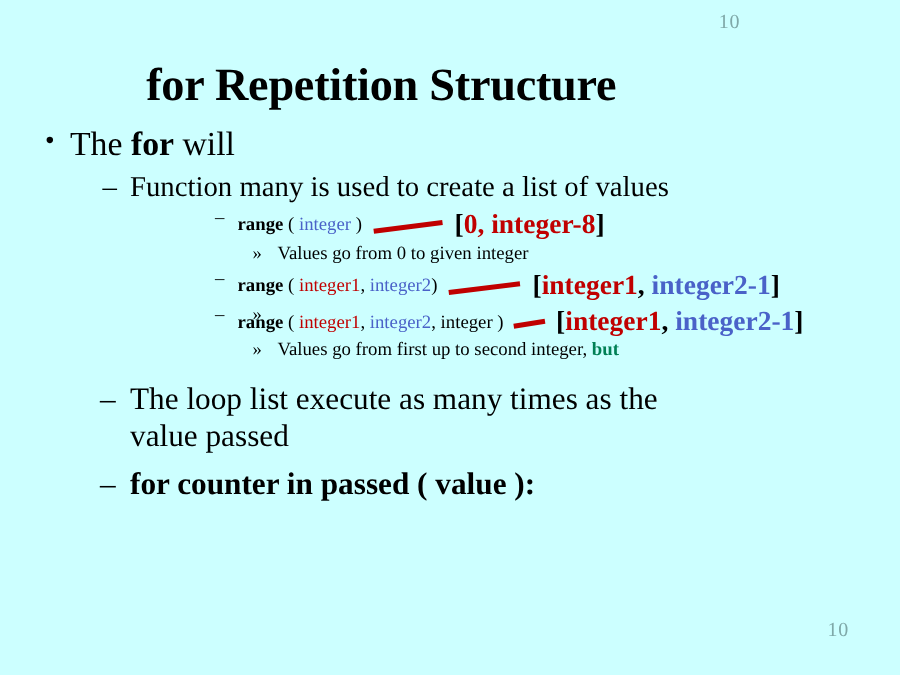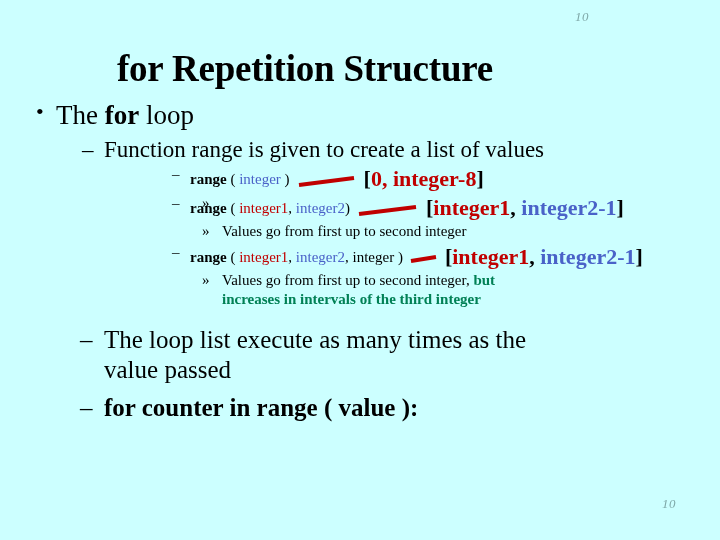--- a/index.html
+++ b/index.html
@@ -18,24 +18,23 @@
   .slide {
     position: relative;
     width: 720px;
     height: 540px;
   }
 
   
   .pagenum {
     position: absolute;
     font-family: "Liberation Serif", serif;
-    font-size: 13px;
+    font-size: 16px;
     color: #7fa8a8;
     letter-spacing: 0.5px;
-    font-style: italic;
   }
   .pagenum.top { left: 575px; top: 9px; }
   .pagenum.bottom { left: 662px; top: 496px; }
 
   
   .title {
     position: absolute;
     left: 0;
     top: 25px;
     width: 610px;
@@ -185,64 +184,64 @@
 
   <div class="pagenum top">10</div>
 
   <h1 class="title">
     <span class="kw">for</span><span> Repetition Structure</span>
   </h1>
 
   <div class="body">
 
     <div class="lvl1">
-      <span class="mk">•</span><span>The </span><span class="kw">for</span><span> loop</span>
+      <span class="mk">•</span><span>The </span><span class="kw">for</span><span> will</span>
     </div>
 
     <div class="lvl2">
-      <span class="mk">–</span><span>Function range is given to create a list of values</span>
+      <span class="mk">–</span><span>Function many is used to create a list of values</span>
     </div>
 
     <div class="lvl3">
       <span class="mk">–</span><span class="fn">range</span><span> ( </span><span class="c-blue">integer</span><span> )</span><span class="arrow"><svg width="62" height="16" viewBox="0 0 62 16">
             <line x1="3" y1="12" x2="58" y2="5" stroke="#c00000" stroke-width="4" stroke-linecap="butt"></line>
           </svg></span><span class="res"><span class="brk">[</span><span class="c-red">0</span><span class="c-red">, </span><span class="c-red">integer-8</span><span class="brk">]</span></span>
     </div>
 
     <div class="lvl4">
-      <span class="mk">»</span>
+      <span class="mk">»</span><span>Values go from 0 to given integer</span>
     </div>
 
     <div class="lvl3">
       <span class="mk">–</span><span class="fn">range</span><span> ( </span><span class="c-red">integer1</span><span>, </span><span class="c-blue">integer2</span><span>)</span><span class="arrow"><svg width="64" height="16" viewBox="0 0 64 16">
             <line x1="3" y1="12" x2="60" y2="5" stroke="#c00000" stroke-width="4" stroke-linecap="butt"></line>
           </svg></span><span class="res"><span class="brk">[</span><span class="c-red">integer1</span><span class="c-black">, </span><span class="c-blue">integer2-1</span><span class="brk">]</span></span>
     </div>
 
     <div class="lvl4">
-      <span class="mk">»</span><span>Values go from first up to second integer</span>
+      <span class="mk">»</span>
     </div>
 
     <div class="lvl3">
       <span class="mk">–</span><span class="fn">range</span><span> ( </span><span class="c-red">integer1</span><span>, </span><span class="c-blue">integer2</span><span>, </span><span class="c-black">integer</span><span> )</span><span class="arrow"><svg width="30" height="16" viewBox="0 0 30 16">
             <line x1="2" y1="11" x2="27" y2="7" stroke="#c00000" stroke-width="4" stroke-linecap="butt"></line>
           </svg></span><span class="res"><span class="brk">[</span><span class="c-red">integer1</span><span class="c-black">, </span><span class="c-blue">integer2-1</span><span class="brk">]</span></span>
     </div>
 
     <div class="lvl4 justify">
-      <span class="mk">»</span><span>Values go from first up to second integer, </span><span class="c-green">but</span><br><span class="c-green">increases in intervals of the third integer</span>
+      <span class="mk">»</span><span>Values go from first up to second integer, </span><span class="c-green">but</span><br>
     </div>
 
     <div class="spacer-a"></div>
 
     <div class="tail1">
       <span class="mk">–</span><span>The loop list execute as many times as the</span><br><span class="lastline">value passed</span>
     </div>
 
     <div class="tail2">
-      <span class="mk">–</span><span>for </span><span class="it">counter</span><span> in range ( </span><span class="it">value</span><span> ):</span>
+      <span class="mk">–</span><span>for </span><span class="it">counter</span><span> in passed ( </span><span class="it">value</span><span> ):</span>
     </div>
 
   </div>
 
   <div class="pagenum bottom">10</div>
 
 </div>
 
 </body></html>

